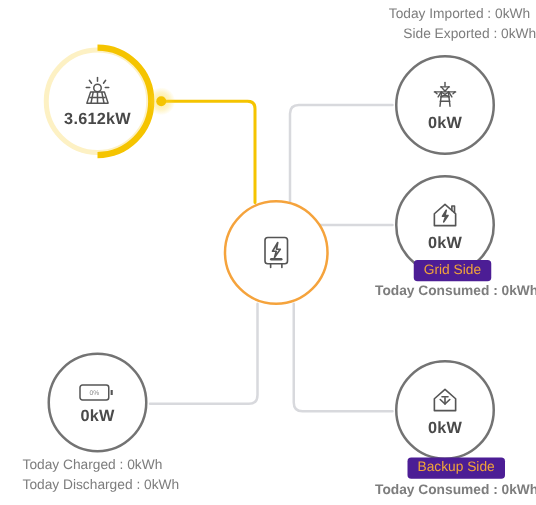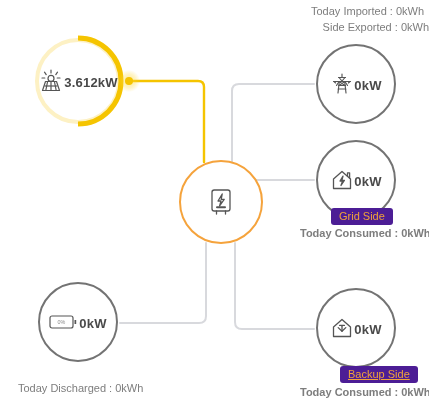--- a/index.html
+++ b/index.html
@@ -28,21 +28,21 @@
     width: 429px;
     height: 404px;
     z-index: 1;
   }
 
   
   .node {
     position: absolute;
     z-index: 3;
     display: flex;
-    flex-direction: row;
+    flex-direction: column;
     align-items: center;
     justify-content: center;
     border-radius: 50%;
     box-sizing: border-box;
     background: #ffffff;
   }
   .node .val {
     font-size: 13px;
     font-weight: bold;
     color: #4a4a4a;
@@ -144,23 +144,22 @@
     border-radius: 3px;
     padding: 2px 8px 3px 8px;
     line-height: 12px;
     white-space: nowrap;
   }
   #gridside-badge {
     left: 331px;
     top: 208px;
   }
   #backup-badge {
-    left: 340px;
+    left: 326px;
     top: 366px;
-    text-decoration: underline;
   }
 
   svg { display: block; }
 </style>
 </head>
 <body>
 
 <div id="app">
 
   <svg id="wires" viewBox="0 0 429 404">
@@ -262,20 +261,21 @@
   <div class="node grey-node" id="battery-node">
     <span class="ico">
       <svg width="30" height="18" viewBox="0 0 30 18">
         <rect x="1" y="3" width="23" height="12" rx="2" fill="none" stroke="#555" stroke-width="1.2"></rect>
         <path d="M 25.5 7 L 27.2 7 L 27.2 11 L 25.5 11 Z" fill="#555"></path>
         <text x="12.5" y="11.4" font-family="'Liberation Sans',sans-serif" font-size="5.4" fill="#8a8a8a" text-anchor="middle">0%</text>
       </svg>
     </span>
     <span class="val">0kW</span>
   </div>
+  <div class="cap" id="batt-charged">Today Charged :  0kWh</div>
   <div class="cap" id="batt-discharged">Today Discharged :  0kWh</div>
 
   <div class="node grey-node" id="backup-node">
     <span class="ico">
       <svg width="24" height="24" viewBox="0 0 24 24">
         <g fill="none" stroke="#555" stroke-width="1.3" stroke-linejoin="round" stroke-linecap="round">
           <path d="M 3.5 11 L 12 3.5 L 20.5 11 L 20.5 20.5 L 3.5 20.5 Z"></path>
           <path d="M 8.2 11.6 L 12 15.2 L 15.8 11.6"></path>
           <path d="M 12 15.2 L 12 10.2"></path>
           <path d="M 9.6 9.4 L 14.4 9.4"></path>

